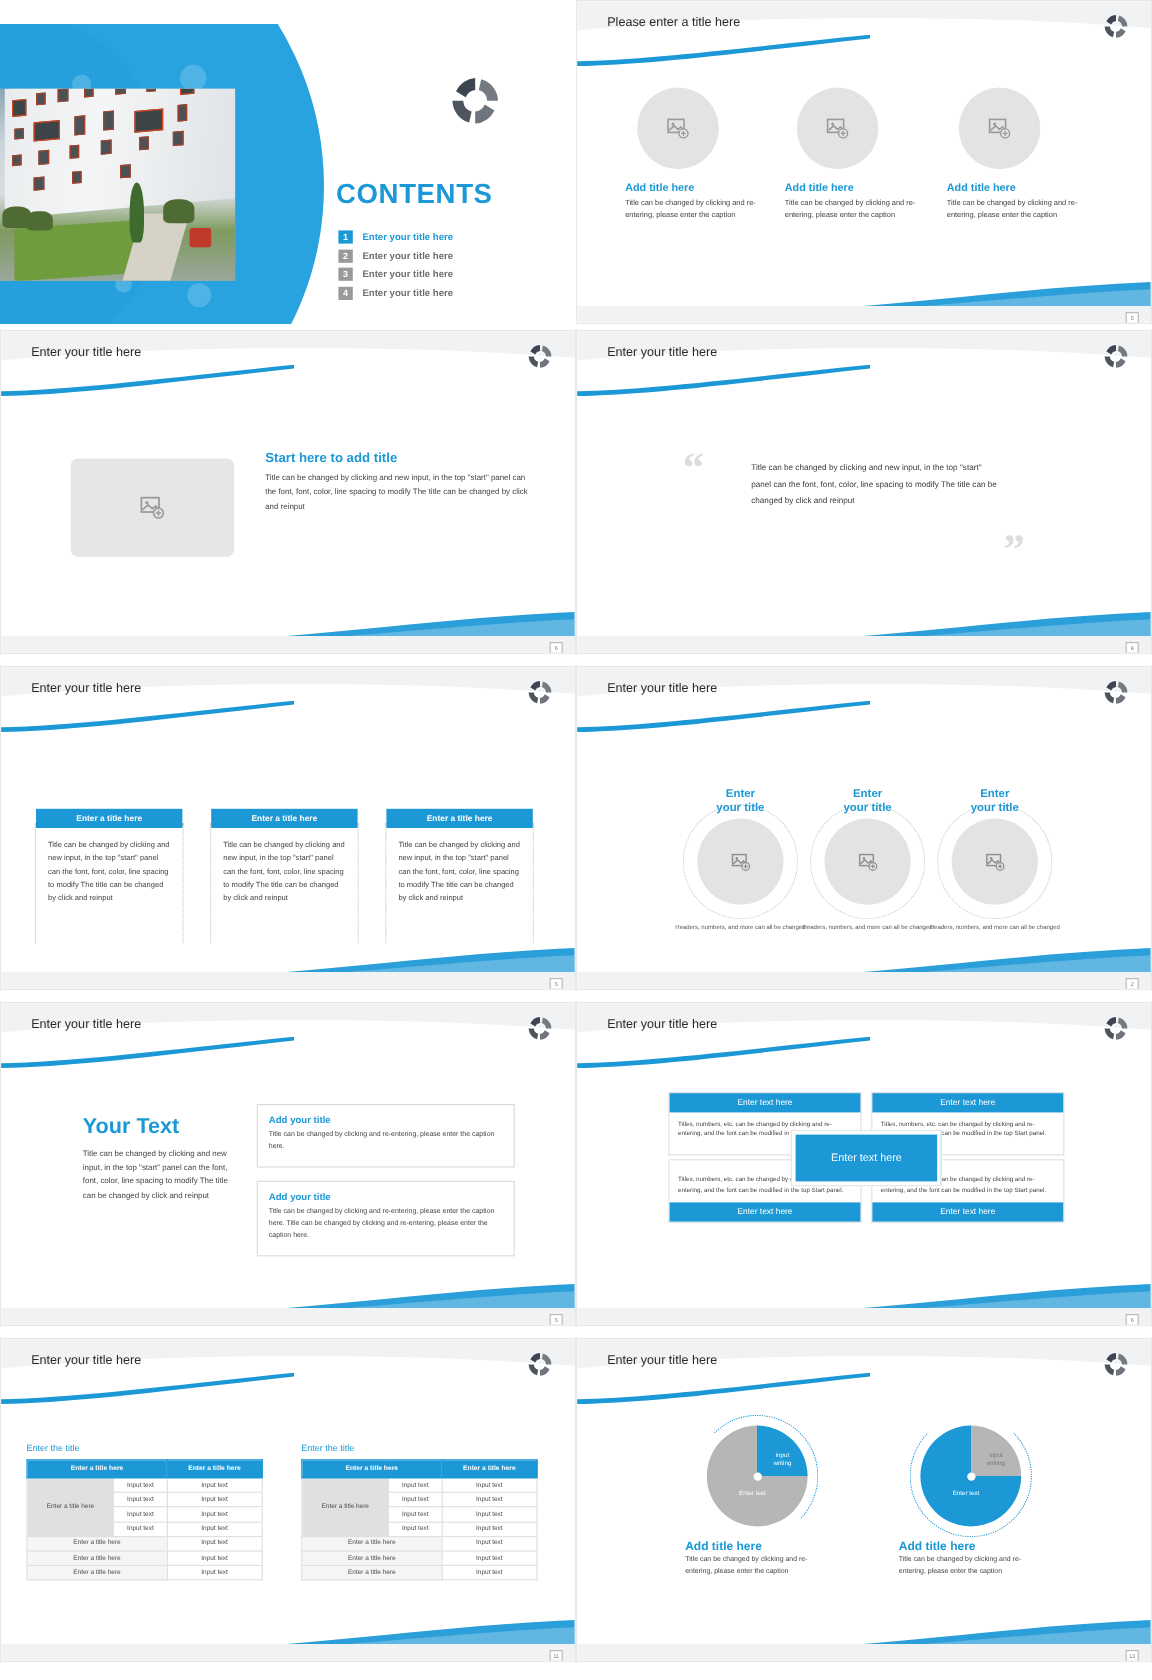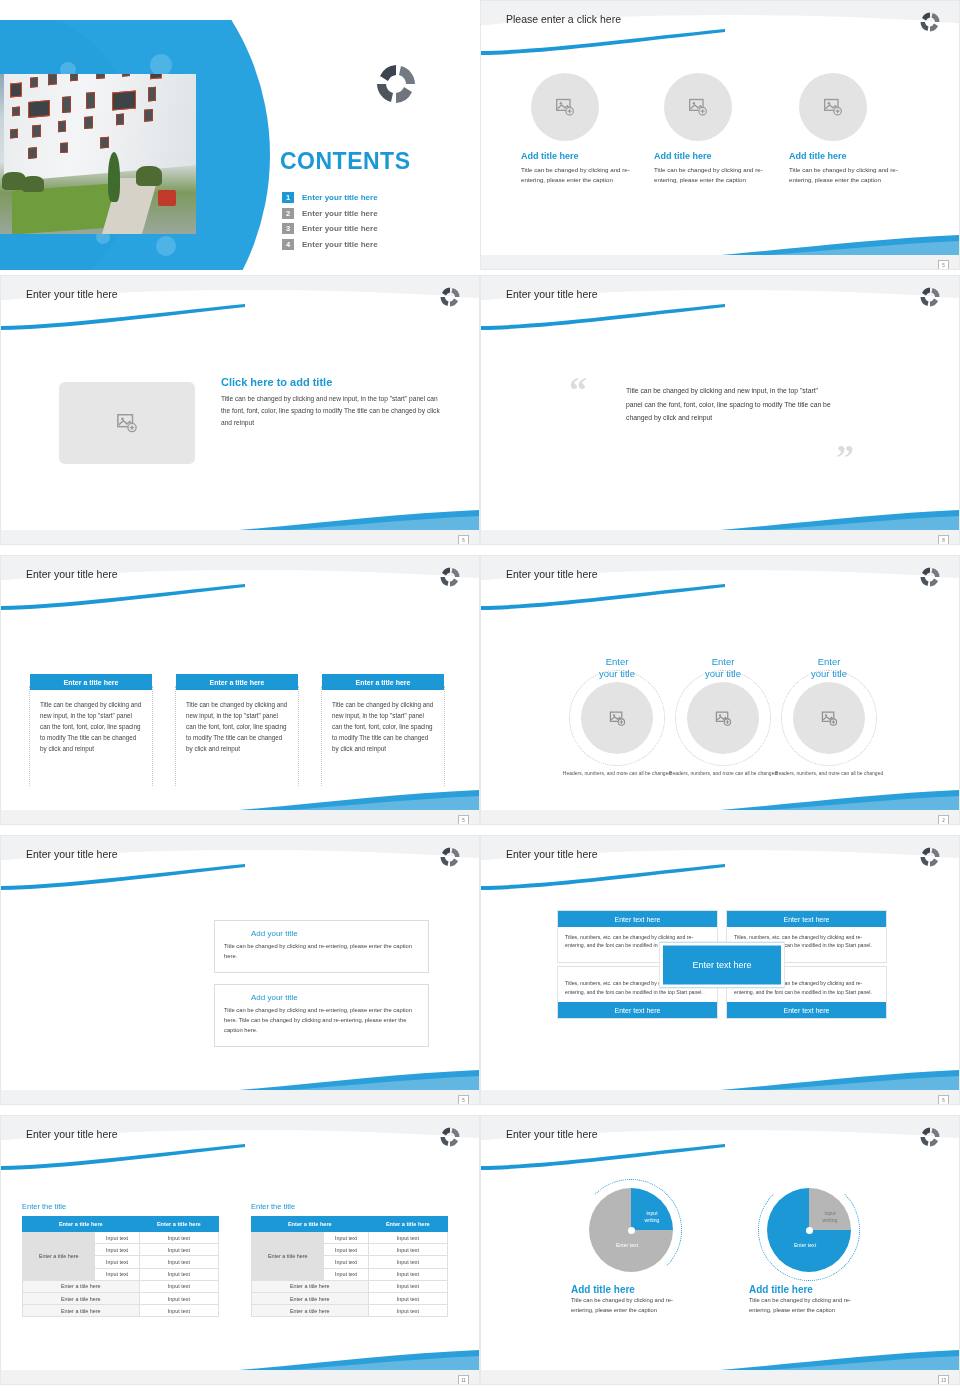--- a/index.html
+++ b/index.html
@@ -200,32 +200,32 @@
 
   
   .s5-col { position:absolute; top:130px; width:124px;
             border-left:1px dotted #c6c6c6; border-right:1px dotted #c6c6c6; padding:0 4px; height:100px;}
   .s5-head { background:#1b98d5; color:#fff; font-size:7px; font-weight:bold;
              text-align:center; padding:4.5px 0; margin:-12px -4px 9px -4px;}
   .s5-body { color:#444; font-size:6.3px; line-height:1.75; padding:0 6px; }
 
   
   .s6-col { position:absolute; top:100px; width:120px; text-align:center; }
-  .s6-t { color:#1b98d5; font-weight:normal; font-size:9.5px; line-height:1.22; }
+  .s6-t { color:#1b98d5; font-weight:bold; font-size:9.5px; line-height:1.22; }
   .s6-ring { width:96px; height:96px; border:1px dotted #c9c9c9; border-radius:50%;
              margin:-9px auto 0 auto; display:flex; align-items:center; justify-content:center;}
   .s6-circ { width:72px; height:72px; }
   .s6-cap { color:#555; font-size:5px; line-height:1.5; margin-top:4px; }
 
   
   .s7-left { position:absolute; left:68px; top:92px; width:128px; }
   .s7-h { color:#1b98d5; font-weight:bold; font-size:18px; margin-bottom:7px; }
   .s7-box { position:absolute; left:213px; width:215px;
             border:1px solid #dcdcdc; padding:8px 9px 10px 9px; }
-  .s7-bt { color:#1b98d5; font-weight:normal; font-size:8px; margin-bottom:4px;margin-left:27px; }
+  .s7-bt { color:#1b98d5; font-weight:bold; font-size:8px; margin-bottom:4px; }
   .s7-bb { color:#444; font-size:5.8px; line-height:1.7; }
 
   
   .s8-wrap { position:absolute; left:76px; top:74px; width:330px; }
   .s8-grid { display:grid; grid-template-columns:1fr 1fr; gap:3px 8px; }
   .s8-cell { border:1px solid #e2e2e2; background:#fff; min-height:53px; padding:6px 7px; }
   .s8-bar { background:#1b98d5; color:#fff; font-size:7px; text-align:center; padding:4.5px 0; }
   .s8-txt { color:#444; font-size:5.2px; line-height:1.6; }
   .s8-center {
     position:absolute; left:50%; top:50%; transform:translate(-50%,-50%);
@@ -334,21 +334,21 @@
         </div>
       </div>
     </div>
   </div>
 
   <div class="slide r1">
     <div class="slide-inner">
       <div class="hdr-band">
         <div class="hdr-curve"></div>
       </div>
-      <div class="hdr-title">Please enter a click here</div>
+      <div class="hdr-title">Please enter a title here</div>
       <div class="logo-wrap hdr-logo">
         <svg width="26" height="26" viewBox="0 0 52 52">
             <path d="M26 7 A19 19 0 0 0 10 18 L18 23 A10 10 0 0 1 26 17 Z" fill="#3c4450"></path>
             <path d="M45 26 A19 19 0 0 0 31 8 L29 17 A10 10 0 0 1 36 26 Z" fill="#747a82"></path>
             <path d="M26 45 A19 19 0 0 0 42 34 L34 29 A10 10 0 0 1 26 35 Z" fill="#6e757d"></path>
             <path d="M7 26 A19 19 0 0 0 21 44 L23 35 A10 10 0 0 1 16 26 Z" fill="#4e555f"></path>
           </svg>
       </div>
       <svg class="swoosh-tl" viewBox="0 0 250 26">
         <path d="M0 22 C60 22 150 10 250 0 L250 3 C150 14 60 26 0 26 Z" fill="#1b98d5"></path>
@@ -430,21 +430,21 @@
       <div class="ph-rect s3-img">
         <svg class="img-ic" width="22" height="22" viewBox="0 0 24 24">
             <rect x="2" y="3" width="16" height="13" fill="none" stroke="#9a9a9a" stroke-width="1.6"></rect>
             <circle cx="7" cy="7.5" r="1.5" fill="#9a9a9a"></circle>
             <path d="M3 14 L8 9.5 L12 13 L15 10.5 L17 13.5" fill="none" stroke="#9a9a9a" stroke-width="1.6"></path>
             <circle cx="17.5" cy="17" r="4.5" fill="#e6e6e6" stroke="#9a9a9a" stroke-width="1.4"></circle>
             <path d="M17.5 14.6 v4.8 M15.1 17 h4.8" stroke="#9a9a9a" stroke-width="1.4"></path>
           </svg>
       </div>
       <div class="s3-txt">
-        <div class="s3-h">Click here to add title</div>
+        <div class="s3-h">Start here to add title</div>
         <div class="body-txt" style="font-size:6.6px;line-height:1.85;">Title can be changed by clicking and new input, in the top "start" panel can the font, font, color, line spacing to modify The title can be changed by click and reinput</div>
       </div>
 
       <div class="foot-strip"></div>
       <div class="pg-badge">6</div>
     </div>
   </div>
 
   <div class="slide r2">
     <div class="slide-inner">
@@ -610,20 +610,24 @@
           </svg>
       </div>
       <svg class="swoosh-tl" viewBox="0 0 250 26">
           <path d="M0 22 C60 22 150 10 250 0 L250 3 C150 14 60 26 0 26 Z" fill="#1b98d5"></path>
         </svg>
       <svg class="swoosh-br" viewBox="0 0 300 26">
           <path d="M300 2 C200 6 90 22 0 26 L300 26 Z" fill="#2a9fda"></path>
           <path d="M300 8 C210 12 110 24 40 26 L300 26 Z" fill="#8fc9ea" opacity=".55"></path>
         </svg>
 
+      <div class="s7-left">
+        <div class="s7-h">Your Text</div>
+        <div class="body-txt" style="font-size:6.6px;line-height:1.75;">Title can be changed by clicking and new input, in the top "start" panel can the font, font, color, line spacing to modify The title can be changed by click and reinput</div>
+      </div>
 
       <div class="s7-box" style="top:84px;">
         <div class="s7-bt">Add your title</div>
         <div class="s7-bb">Title can be changed by clicking and re-entering, please enter the caption here.</div>
       </div>
       <div class="s7-box" style="top:148px;">
         <div class="s7-bt">Add your title</div>
         <div class="s7-bb">Title can be changed by clicking and re-entering, please enter the caption here. Title can be changed by clicking and re-entering, please enter the caption here.</div>
       </div>
 

